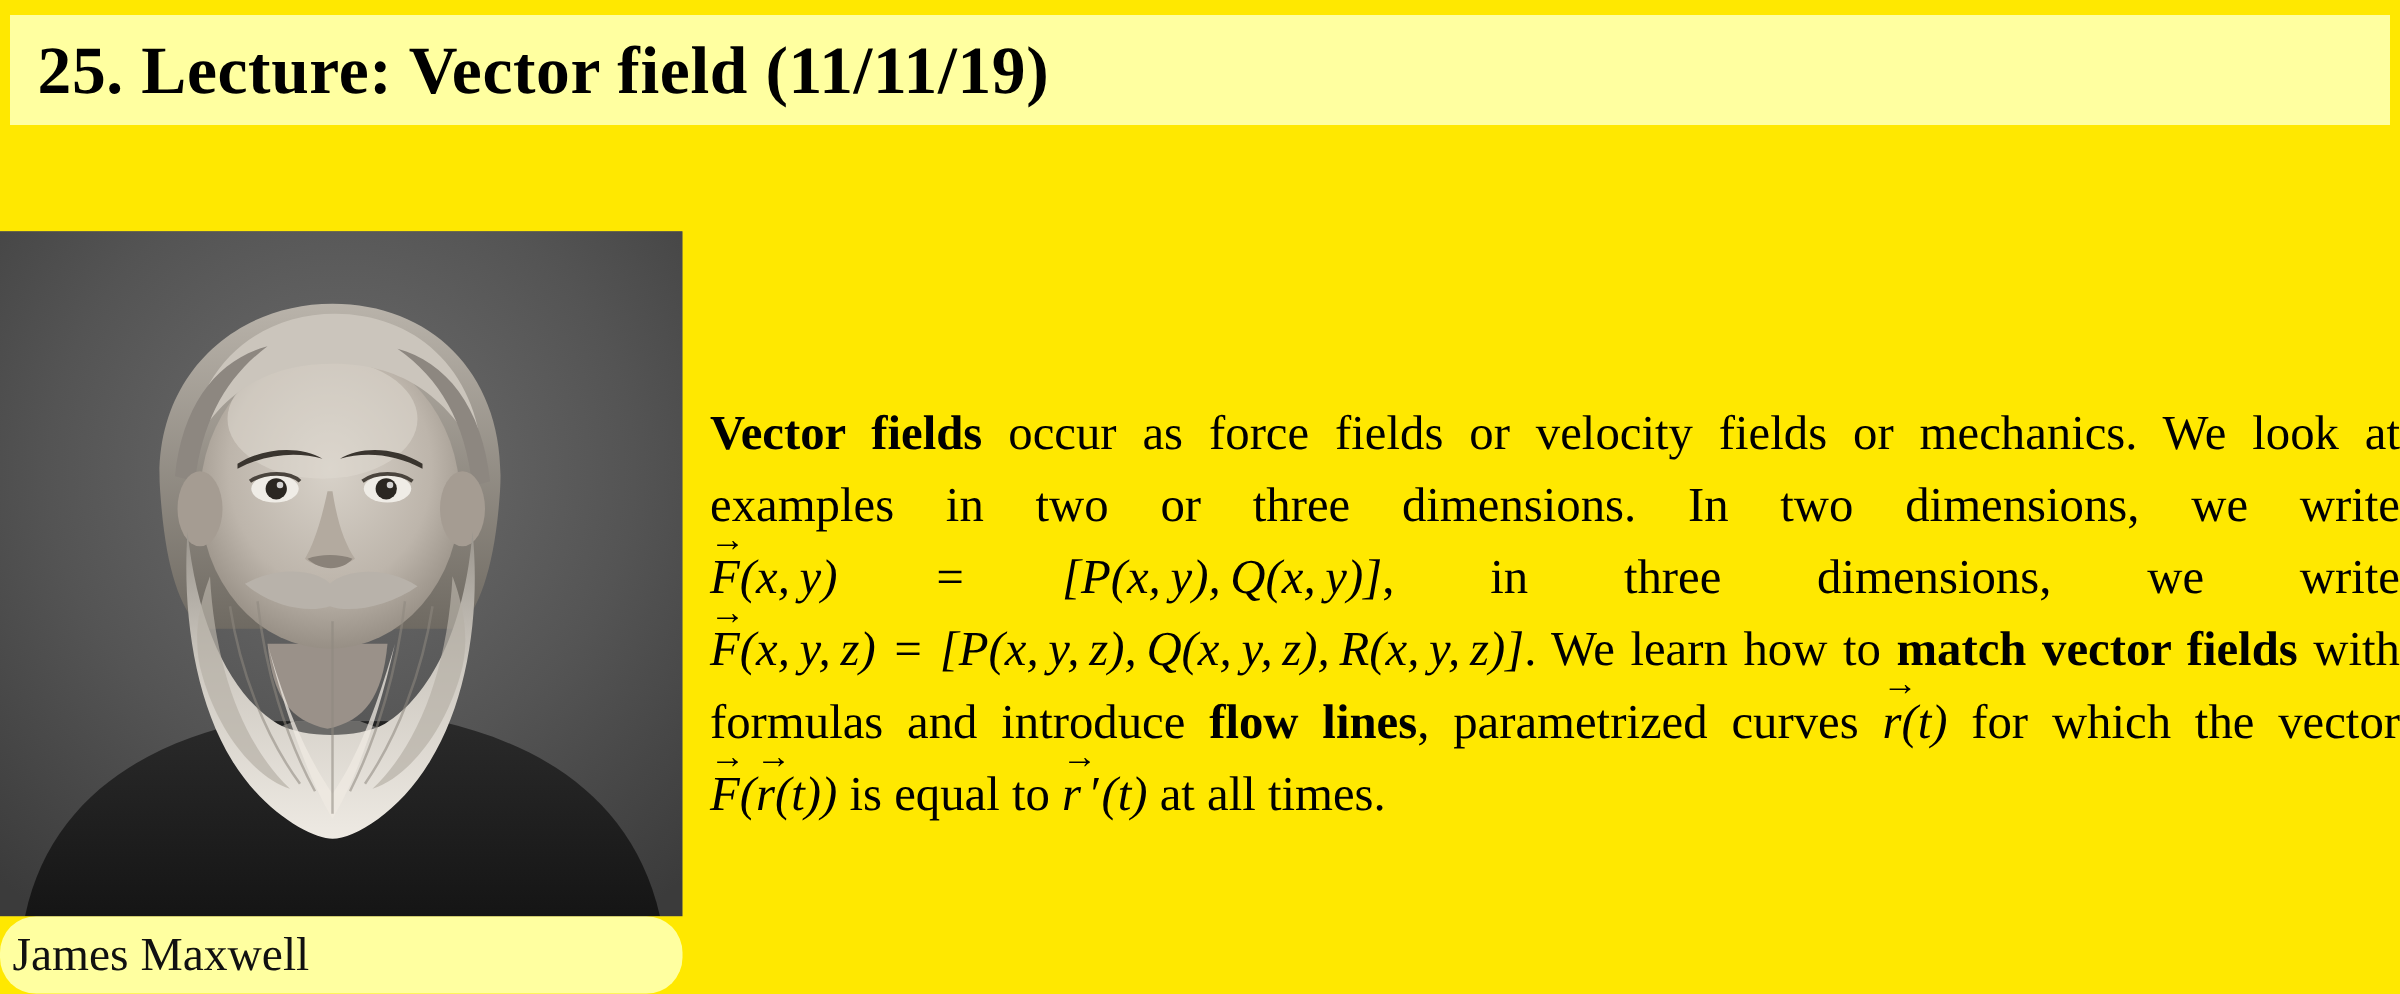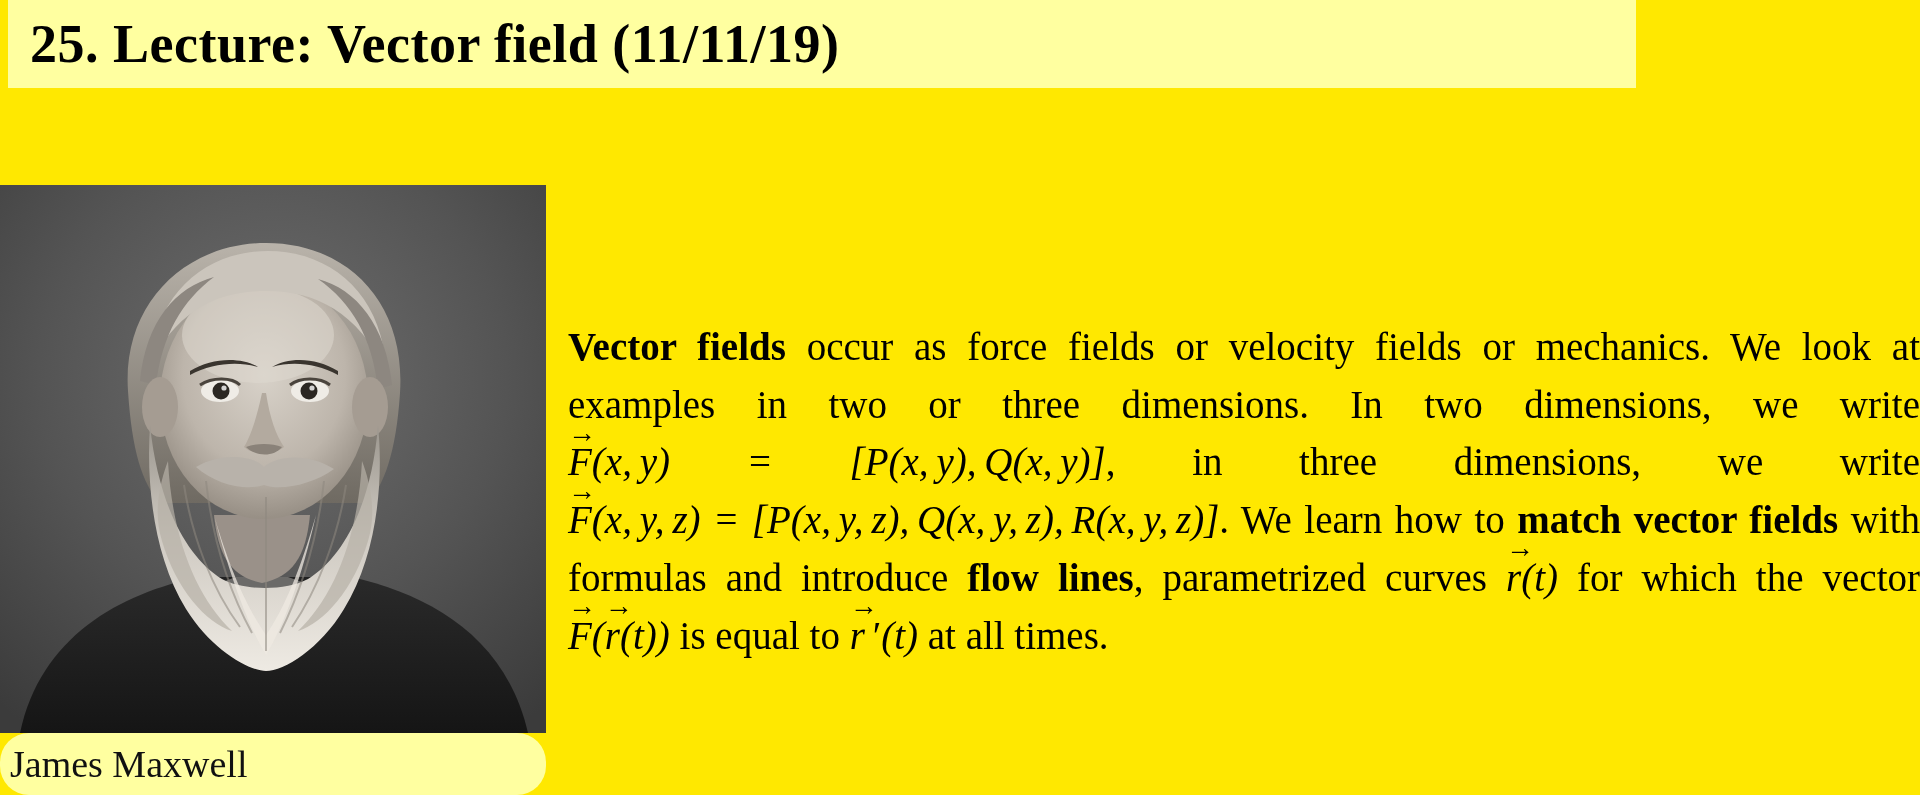--- a/index.html
+++ b/index.html
@@ -19,22 +19,22 @@
     position: relative;
     width: 1920px;
     height: 795px;
     background: #ffe800;
   }
 
   
   .title-bar {
     position: absolute;
     left: 8px;
-    top: 0;
-    width: 1628px;
+    top: 12px;
+    width: 1904px;
     height: 88px;
     background: #ffffa0;
     display: flex;
     align-items: center;
     box-sizing: border-box;
     padding-left: 22px;
   }
   .title-text {
     font-family: "Liberation Serif", serif;
     font-weight: bold;

